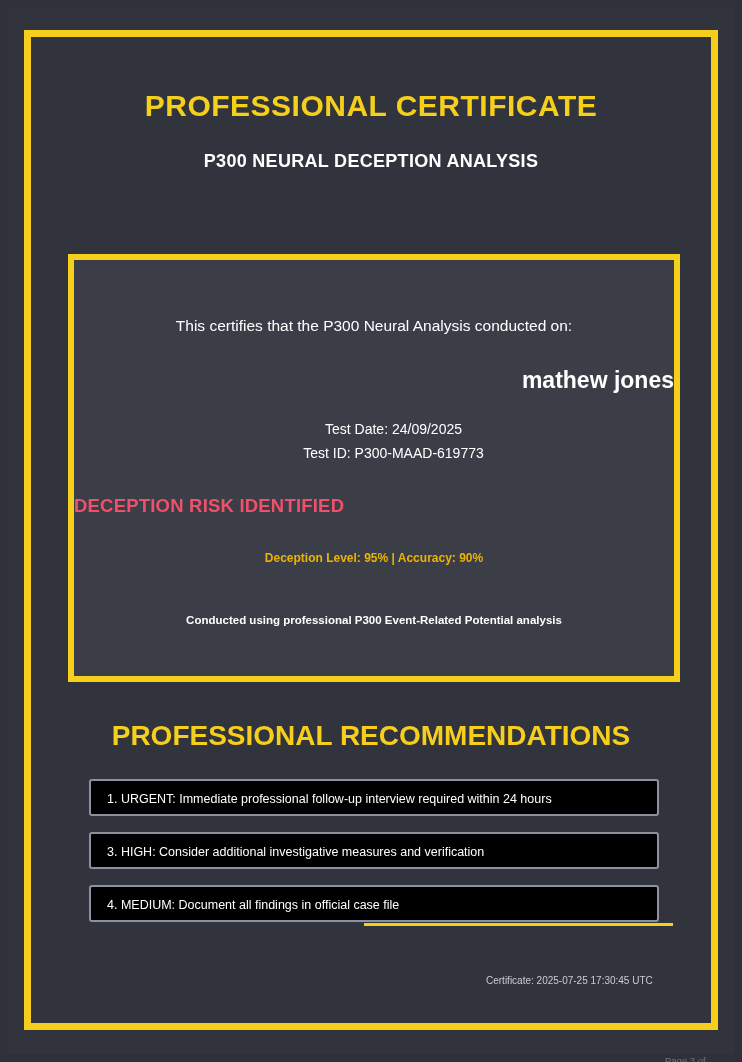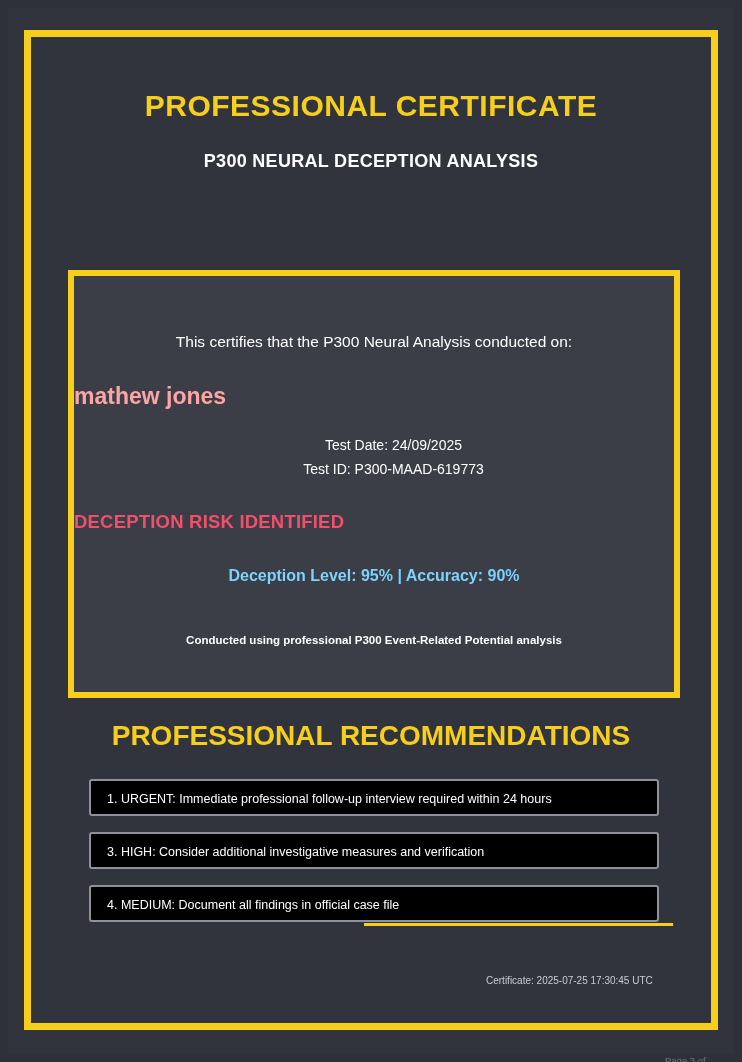--- a/index.html
+++ b/index.html
@@ -56,37 +56,37 @@
   .subtitle {
     text-align: center;
     color: #ffffff;
     font-size: 18px;
     font-weight: bold;
     margin-top: 28px;
     letter-spacing: 0.3px;
   }
   .info-box {
     position: absolute;
-    top: 233px;
+    top: 217px;
     left: 37px;
     width: 612px;
     height: 428px;
     border: 6px solid #f5cf1b;
     box-sizing: border-box;
     background: #3b3d47;
   }
   .certifies {
     text-align: center;
     font-size: 15.5px;
     color: #ffffff;
     margin-top: 57px;
   }
   .subject-name {
-    text-align: left;
-    color: #fca5a5;
+    text-align: right;
+    color: #ffffff;
     font-size: 23px;
     font-weight: bold;
     margin-top: 32px;
   }
   .test-line {
     text-align: center;
     font-size: 14px;
     color: #ffffff;
     margin-top: 27px;
     padding-left: 39px;
@@ -96,22 +96,22 @@
   }
   .risk {
     color: #f0506a;
     font-size: 18.5px;
     font-weight: bold;
     margin-top: 34px;
     letter-spacing: 0.2px;
   }
   .levels {
     text-align: center;
-    color: #7dd3fc;
-    font-size: 16px;
+    color: #eab308;
+    font-size: 12px;
     font-weight: bold;
     margin-top: 34px;
   }
   .conducted {
     text-align: center;
     color: #ffffff;
     font-size: 11.5px;
     font-weight: bold;
     margin-top: 49px;
   }

